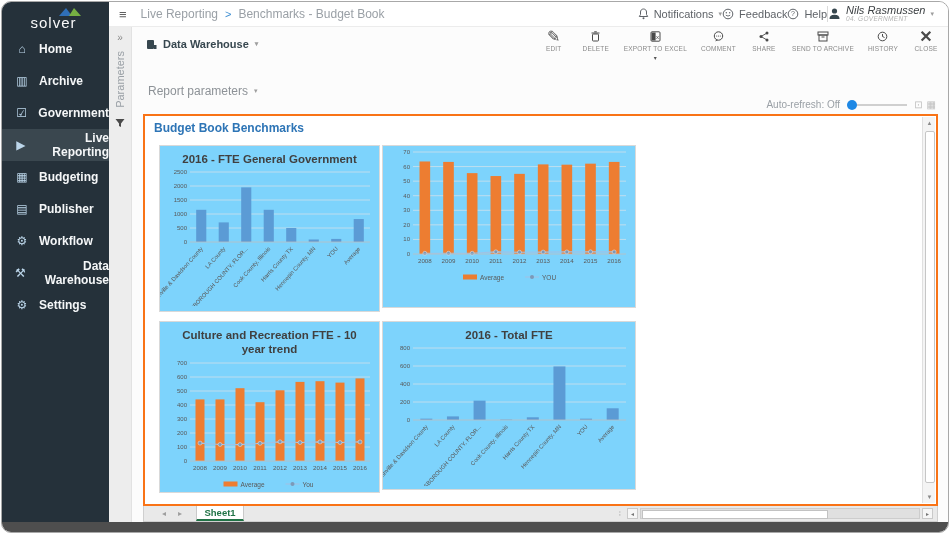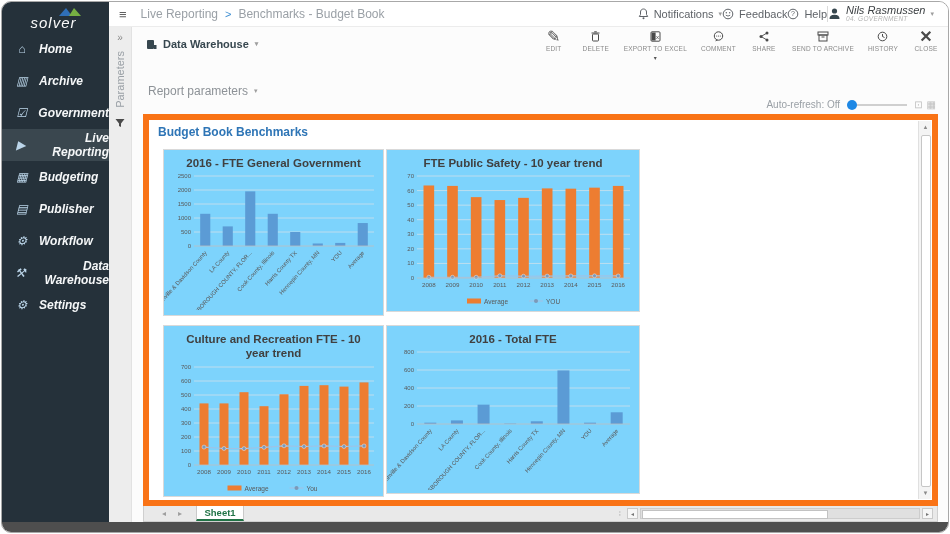--- a/index.html
+++ b/index.html
@@ -2,21 +2,21 @@
 <html><head>
 <meta charset="utf-8">
 <style>
   * { margin:0; padding:0; box-sizing:border-box; }
   html,body { width:950px; height:534px; background:#ffffff; font-family:"Liberation Sans", sans-serif; }
   .window { position:absolute; left:1px; top:1px; width:948px; height:532px;
             border:1px solid #a8a8a8; border-radius:10px; overflow:hidden; background:#fbfbfb; }
   .bottom-bar { position:absolute; left:0; right:0; bottom:0; height:10px; background:#4e4e4e; }
 
   
-  .sidebar { position:absolute; left:0; top:0; bottom:10px; width:107px; background:#25313a; color:#eceff1;font-style:italic; }
+  .sidebar { position:absolute; left:0; top:0; bottom:10px; width:107px; background:#25313a; color:#eceff1; }
   .logo { height:31px; display:flex; align-items:center; justify-content:center; gap:4px; padding-top:3px; }
   .logo-mark { position:relative; width:22px; height:9px; margin-bottom:-10px; margin-left:28px; }
   .logo-mark .tri-b { position:absolute; left:0; bottom:0; width:0; height:0; border-bottom:8px solid #2f6fb8; border-left:7px solid transparent; border-right:6px solid transparent; }
   .logo-mark .tri-g { position:absolute; left:10px; bottom:0; width:0; height:0; border-bottom:8px solid #76b043; border-left:5px solid transparent; border-right:7px solid transparent; }
   .logo-text { font-size:15px; color:#fafafa; letter-spacing:1px; margin-top:8px; }
   .side-item { height:32px; display:flex; align-items:center; gap:9px; padding-left:12px; cursor:pointer; }
   .side-item.active { background:#3a474f; }
   .side-icon { width:16px; text-align:center; font-size:12px; color:#bcd6ea; }
   .side-label { font-size:12px; font-weight:bold; color:#f5f7f8;text-align:right; }
 
@@ -52,21 +52,21 @@
   .report-params { position:absolute; left:16px; top:57px; display:flex; align-items:center; gap:6px; font-size:12px; color:#8d9297; cursor:pointer; }
   .autorefresh { position:absolute; right:12px; top:72px; display:flex; align-items:center; gap:7px; }
   .ar-label { font-size:10px; color:#9aa0a6; }
   .ar-slider { position:relative; width:60px; height:10px; cursor:pointer; }
   .ar-track { position:absolute; left:0; right:0; top:4px; height:2px; background:#cfcfcf; }
   .ar-knob { position:absolute; left:0; top:0; width:10px; height:10px; border-radius:50%; }
   .ar-icons { display:flex; gap:4px; }
   .ar-ic { font-size:10px; color:#bdbdbd; cursor:pointer; line-height:1; }
 
   
-  .report-panel { position:absolute; left:11px; top:87px; width:795px; height:392px; background:#ffffff; border:6px solid #f97316; }
+  .report-panel { position:absolute; left:11px; top:87px; width:795px; height:392px; background:#ffffff; border:2px solid #f97316; }
   .report-title { position:absolute; left:9px; top:5px; font-size:12px; font-weight:bold; color:#2e75b6; }
   .chart-box { position:absolute; background:#7dd3fc; border:1px solid #d9d9d9; }
   .cb-1 { left:14px;  top:29px;  width:221px; height:167px; }
   .cb-2 { left:237px; top:29px;  width:254px; height:163px; }
   .cb-3 { left:14px;  top:205px; width:221px; height:172px; }
   .cb-4 { left:237px; top:205px; width:254px; height:169px; }
   .chart-title { text-align:center; font-weight:bold; color:#404040; font-size:11.5px; padding:6px 14px 0 14px; line-height:1.25; }
   .chart-box svg { display:block; margin-top:1px; }
   svg text { font-family:"Liberation Sans", sans-serif; }
 
@@ -329,21 +329,20 @@
             <text x="65.75" y="82" text-anchor="end" font-size="5.8" fill="#595959" transform="rotate(-48 65.75 82)">LA County</text>
             <text x="88.25" y="82" text-anchor="end" font-size="5.8" fill="#595959" transform="rotate(-48 88.25 82)">HILLSBOROUGH COUNTY, FLOR...</text>
             <text x="110.75" y="82" text-anchor="end" font-size="5.8" fill="#595959" transform="rotate(-48 110.75 82)">Cook County, Illinois</text>
             <text x="133.25" y="82" text-anchor="end" font-size="5.8" fill="#595959" transform="rotate(-48 133.25 82)">Harris County TX</text>
             <text x="155.75" y="82" text-anchor="end" font-size="5.8" fill="#595959" transform="rotate(-48 155.75 82)">Hennepin County, MN</text>
             <text x="178.25" y="82" text-anchor="end" font-size="5.8" fill="#595959" transform="rotate(-48 178.25 82)">YOU</text>
             <text x="200.75" y="82" text-anchor="end" font-size="5.8" fill="#595959" transform="rotate(-48 200.75 82)">Average</text>
           </svg>
       </div>
       <div class="chart-box cb-2">
-        <div class="chart-title">FTE Public Safety - 10 year trend</div>
         <svg width="252" height="139">
             <text x="27" y="109" text-anchor="end" font-size="6" fill="#595959">0</text>
             <line x1="30" y1="92.42857142857143" x2="243" y2="92.42857142857143" stroke="#dbe2e8" stroke-width="0.7"></line>
             <text x="27" y="94.42857142857143" text-anchor="end" font-size="6" fill="#595959">10</text>
             <line x1="30" y1="77.85714285714286" x2="243" y2="77.85714285714286" stroke="#dbe2e8" stroke-width="0.7"></line>
             <text x="27" y="79.85714285714286" text-anchor="end" font-size="6" fill="#595959">20</text>
             <line x1="30" y1="63.285714285714285" x2="243" y2="63.285714285714285" stroke="#dbe2e8" stroke-width="0.7"></line>
             <text x="27" y="65.28571428571428" text-anchor="end" font-size="6" fill="#595959">30</text>
             <line x1="30" y1="48.714285714285715" x2="243" y2="48.714285714285715" stroke="#dbe2e8" stroke-width="0.7"></line>
             <text x="27" y="50.714285714285715" text-anchor="end" font-size="6" fill="#595959">40</text>

